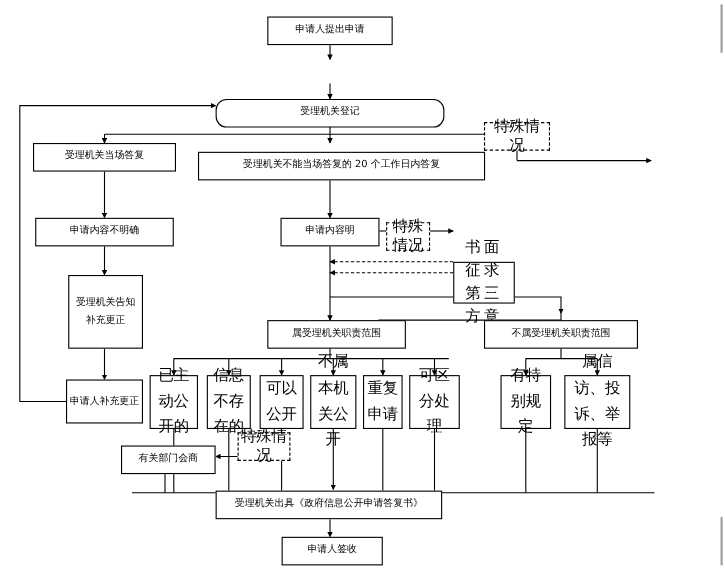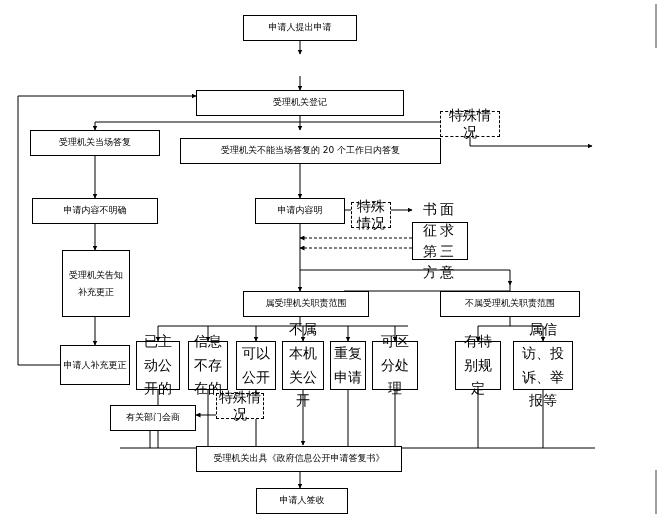--- a/index.html
+++ b/index.html
@@ -144,36 +144,36 @@
     <path class="edge-solid" d="M 150 427 L 150 448"></path>
 
     <path class="edge-solid" d="M 300 472 L 300 488" marker-end="url(#arrow)"></path>
 
     <path class="edge-solid" d="M 120 448 L 120 448"></path>
   </svg>
 
   <div class="node" style="left:243px; top:15px; width:114px; height:20px;">申请人提出申请</div>
 
 
-  <div class="node" style="left:196px; top:90px; width:208px; height:21px;">受理机关登记</div>
+  <div class="node" style="left:196px; top:90px; width:208px; height:21px;border-radius:10px;">受理机关登记</div>
 
   <div class="node" style="left:30px; top:130px; width:130px; height:23px;">受理机关当场答复</div>
 
   <div class="node" style="left:180px; top:138px; width:261px; height:23px;">受理机关不能当场答复的 20 个工作日内答复</div>
 
   <div class="node dashbox small" style="left:440px; top:111px; width:60px; height:17px;">特殊情况</div>
 
 
   <div class="node" style="left:32px; top:198px; width:126px; height:23px;">申请内容不明确</div>
 
   <div class="node" style="left:255px; top:198px; width:90px; height:23px;">申请内容明</div>
 
   <div class="node dashbox small" style="left:351px; top:202px; width:40px; height:16px;">特殊情况</div>
 
-  <div class="node small vert" style="left:412px; top:222px; width:56px; height:38px; writing-mode:horizontal-tb; letter-spacing:3px; line-height:1.5;">书面征求第三方意</div>
+  <div class="node small vert" style="left:412px; top:238px; width:56px; height:38px; writing-mode:horizontal-tb; letter-spacing:3px; line-height:1.5;">书面征求第三方意</div>
 
   <div class="node" style="left:62px; top:250px; width:68px; height:67px; line-height:1.8;">受理机关告知补充更正</div>
 
   <div class="node" style="left:243px; top:291px; width:126px; height:20px;">属受理机关职责范围</div>
 
   <div class="node" style="left:440px; top:291px; width:140px; height:20px;">不属受理机关职责范围</div>
 
   <div class="node" style="left:60px; top:345px; width:70px; height:40px; line-height:1.6;">申请人补充更正</div>
 
   <div class="node small" style="left:136px; top:341px; width:44px; height:49px; line-height:1.7;">已主动公开的</div>

